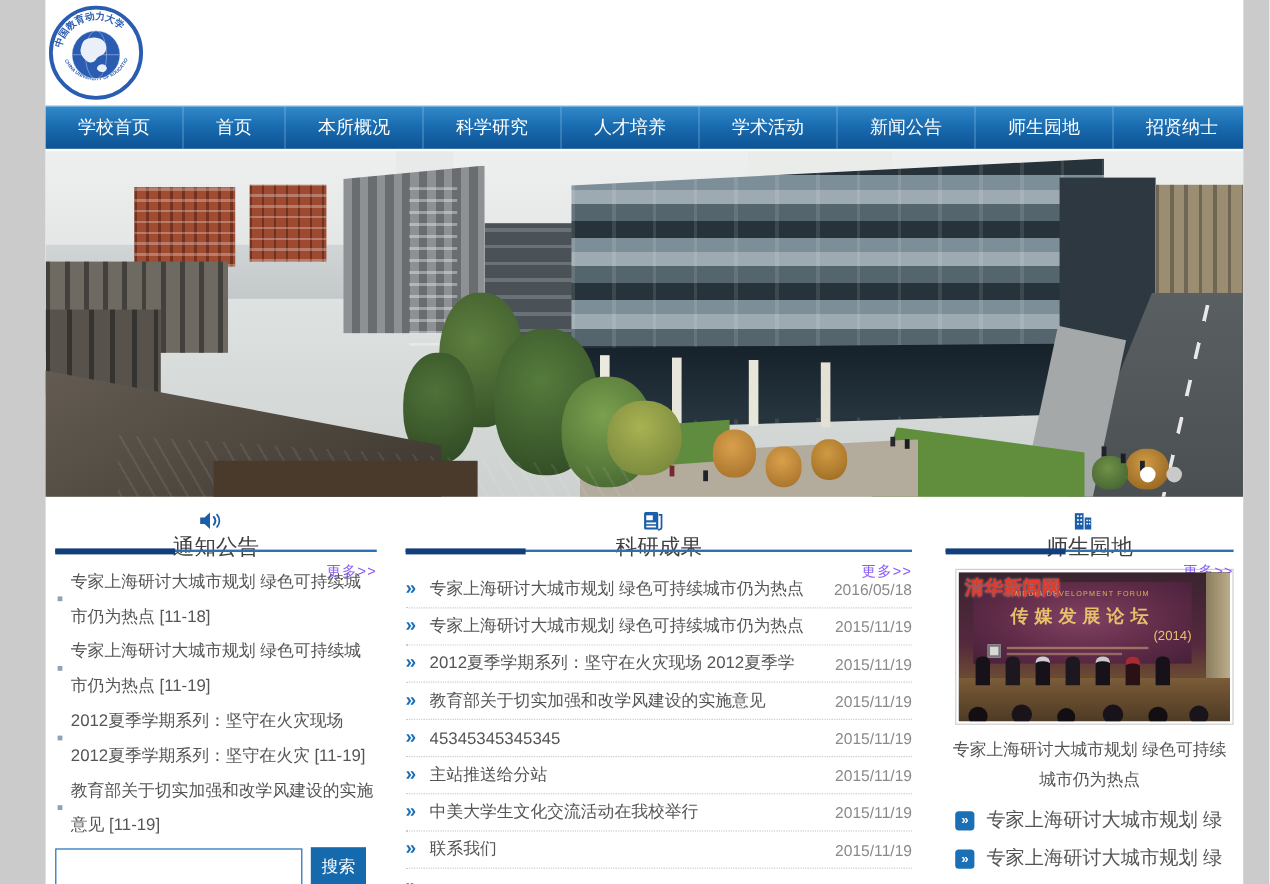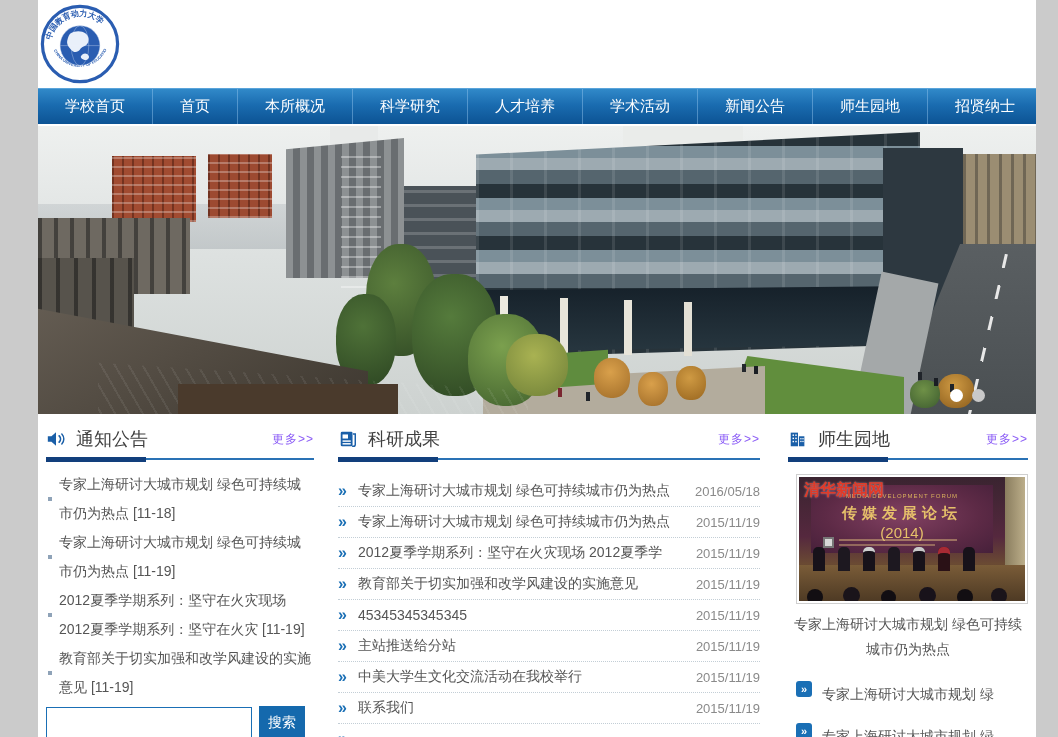--- a/index.html
+++ b/index.html
@@ -28,21 +28,21 @@
   .hs { position:absolute; }
   .dots { position:absolute; left:912px; bottom:12px; display:flex; gap:9px; }
   .dot { width:13px; height:13px; border-radius:50%; background:#c9c9c9; cursor:pointer; }
   .dot.active { background:#ffffff; }
 
   
   .col { position:absolute; top:424px; }
   .col1 { left:8px;  width:268px; }
   .col2 { left:300px; width:422px; }
   .col3 { left:750px; width:240px; }
-  .sec-head { display:flex; align-items:center; height:30px; }
+  .sec-head { display:flex; align-items:center; height:30px;flex-direction:column; }
   .sec-icon { width:20px; height:20px; margin-right:10px; flex:0 0 auto; }
   .sec-title { font-size:18px; color:#404040; }
   .more { margin-left:auto; font-size:12px; color:#8b5cf6; cursor:pointer; letter-spacing:1px; text-decoration:none; }
   .sec-line { position:relative; height:5px; margin-top:3px; }
   .sec-line-base { position:absolute; left:0; right:0; top:1px; height:2px; background:#2a72b5; }
   .sec-line-dark { position:absolute; left:0; top:0; width:100px; height:5px; background:#123f7c; }
 
   
   .notices { margin-top:8px; }
   .notice { position:relative; padding-left:13px; font-size:14px; line-height:29px; color:#555; cursor:pointer; }
@@ -60,21 +60,21 @@
 
   
   .g-photo-frame { margin:12px 0 0 8px; width:232px; height:130px; border:1px solid #cfcfcf; background:#fff; padding:2px; cursor:pointer; }
   .g-photo { position:relative; width:226px; height:124px; overflow:hidden;
              background:linear-gradient(180deg,#3a2430 0%,#55283e 48%,#6a4a33 70%,#362820 100%); }
   .ps { position:absolute; }
   .g-caption { margin-top:8px; text-align:center; font-size:14px; line-height:25px; color:#555; cursor:pointer; }
   .g-item { display:flex; align-items:center; margin-top:11px; padding-left:8px; cursor:pointer; }
   .g-ico { width:16px; height:16px; border-radius:3px; background:#1a6fb5; color:#fff; font-size:11px; line-height:16px;
            text-align:center; margin-right:10px; font-weight:bold; flex:0 0 auto; }
-  .g-text { font-size:14px; color:#555;margin-top:13px; }
+  .g-text { font-size:16px; color:#555; }
 </style>
 </head>
 <body>
 
 <div class="page">
   <div class="content">
 
     <div class="site-header">
       <svg class="logo" viewBox="0 0 100 100">
         <circle cx="50" cy="50" r="47" fill="#ffffff" stroke="#2a5db1" stroke-width="4"></circle>
@@ -276,21 +276,21 @@
         <div class="sec-line-base"></div>
         <div class="sec-line-dark"></div>
       </div>
 
       <div class="g-photo-frame">
         <div class="g-photo">
           <div class="ps" style="right:0;top:0;width:20px;height:100%;background:linear-gradient(90deg,#8a7d5e,#bcae8a);"></div>
           <div class="ps" style="left:12px;top:8px;width:182px;height:68px;background:radial-gradient(ellipse at 50% 45%,#824162 0%,#5d2a46 60%,#46203a 100%);"></div>
           <div class="ps" style="left:12px;top:16px;width:182px;text-align:center;font-size:6px;color:#d9b05c;letter-spacing:1px;">MEDIA DEVELOPMENT FORUM</div>
           <div class="ps" style="left:12px;top:27px;width:182px;text-align:center;font-size:15px;font-weight:bold;color:#e6c06a;letter-spacing:5px;">传媒发展论坛</div>
-          <div class="ps" style="left:12px;top:47px;width:182px;text-align:center;font-size:15px;color:#e6c06a;">(2014)</div>
+          <div class="ps" style="left:12px;top:47px;width:182px;text-align:right;font-size:11px;color:#e6c06a;">(2014)</div>
           <div class="ps" style="left:24px;top:60px;width:11px;height:11px;background:#d8d8d8;box-shadow:inset 0 0 0 2px #777;"></div>
           <div class="ps" style="left:40px;top:62px;width:118px;height:2px;background:rgba(235,200,130,.45);"></div>
           <div class="ps" style="left:40px;top:67px;width:96px;height:2px;background:rgba(235,200,130,.4);"></div>
           <div class="ps" style="left:0;bottom:0;width:100%;height:36px;background:linear-gradient(180deg,#7a5c38,#4e3a24);"></div>
           <div class="ps" style="left:14px;top:70px;width:186px;height:26px;display:flex;gap:13px;">
             <span style="width:12px;height:24px;background:#17121a;border-radius:5px 5px 0 0;"></span>
             <span style="width:12px;height:24px;background:#1d1820;border-radius:5px 5px 0 0;"></span>
             <span style="width:12px;height:24px;background:#17121a;border-radius:5px 5px 0 0;box-shadow:inset 0 8px 0 -4px #cfcfcf;"></span>
             <span style="width:12px;height:24px;background:#1d1820;border-radius:5px 5px 0 0;"></span>
             <span style="width:12px;height:24px;background:#17121a;border-radius:5px 5px 0 0;box-shadow:inset 0 8px 0 -4px #c9c9c9;"></span>

